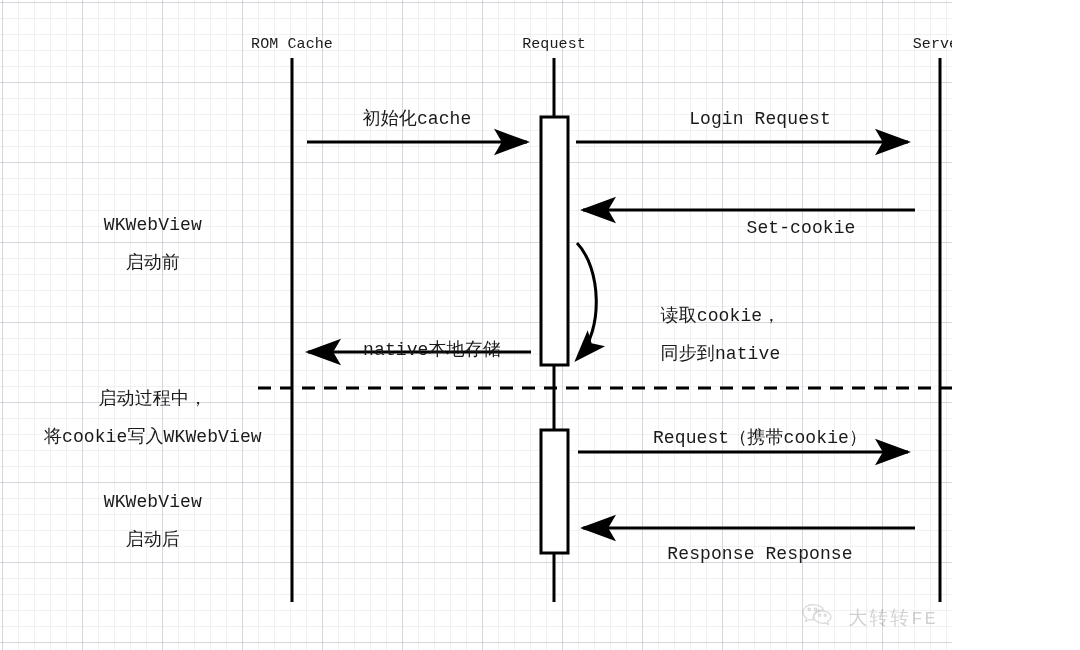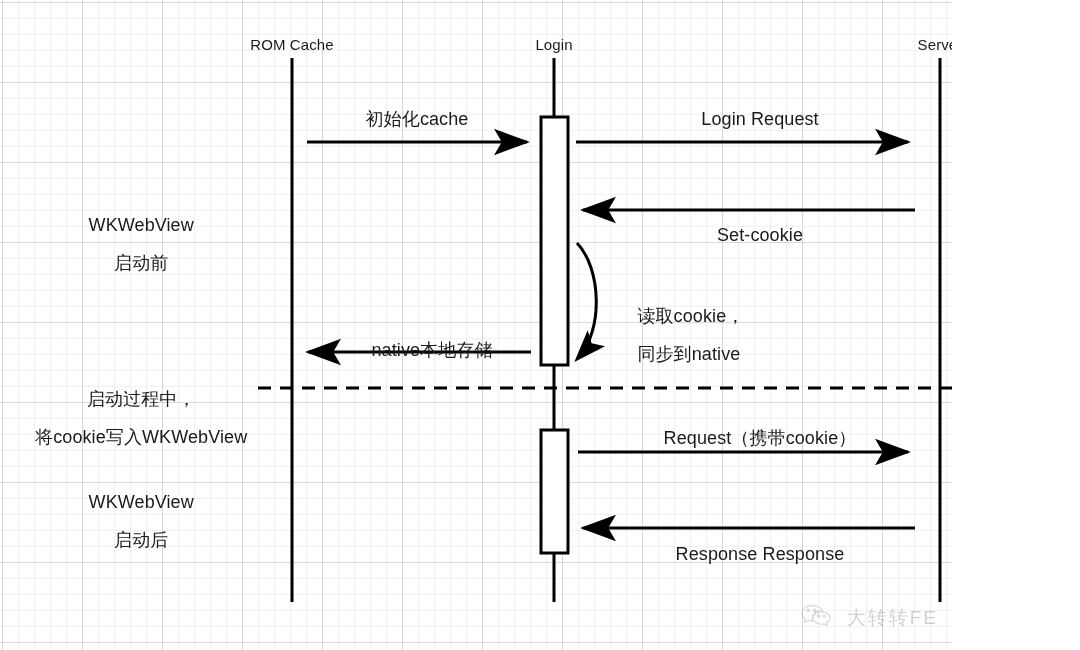--- a/index.html
+++ b/index.html
@@ -13,21 +13,21 @@
     height: 650px;
     overflow: hidden;
     background-color: #ffffff;
     background-image:
       linear-gradient(to right, rgba(170,170,185,0.16) 1px, transparent 1px),
       linear-gradient(to bottom, rgba(170,170,185,0.16) 1px, transparent 1px),
       linear-gradient(to right, rgba(150,150,170,0.30) 1px, transparent 1px),
       linear-gradient(to bottom, rgba(150,150,170,0.30) 1px, transparent 1px);
     background-size: 16px 16px, 16px 16px, 80px 80px, 80px 80px;
     background-position: 2px 2px, 2px 2px, 2px 2px, 2px 2px;
-    font-family: Liberation Sans, sans-serif;
+    font-family: Liberation Mono, monospace;
     color: #000000;
   }
   #diagram-svg {
     position: absolute;
     left: 0;
     top: 0;
     width: 1080px;
     height: 650px;
   }
   .lbl {
@@ -106,26 +106,26 @@
     <line x1="531" y1="352" x2="308" y2="352" stroke="#000000" stroke-width="3" marker-end="url(#arrowL)"></line>
 
     <line x1="258" y1="388" x2="978" y2="388" stroke="#000000" stroke-width="3" stroke-dasharray="13 9"></line>
 
     <line x1="578" y1="452" x2="908" y2="452" stroke="#000000" stroke-width="3" marker-end="url(#arrowR)"></line>
 
     <line x1="915" y1="528" x2="583" y2="528" stroke="#000000" stroke-width="3" marker-end="url(#arrowL)"></line>
   </svg>
 
   <div class="lbl head-lbl" style="left:292px; top:35px;">ROM Cache</div>
-  <div class="lbl head-lbl" style="left:554px; top:35px;">Login</div>
+  <div class="lbl head-lbl" style="left:554px; top:35px;">Request</div>
   <div class="lbl head-lbl" style="left:940px; top:35px;">Server</div>
 
   <div class="lbl msg-lbl" style="left:417px; top:110px;">初始化cache</div>
   <div class="lbl msg-lbl" style="left:760px; top:110px;">Login Request</div>
-  <div class="lbl msg-lbl" style="left:760px; top:219px;margin-top:7px;">Set-cookie</div>
+  <div class="lbl msg-lbl" style="left:801px; top:219px;">Set-cookie</div>
 
   <div class="lbl self-lbl" style="left:617px; top:288px;">
     <span>读取cookie，</span><br>
     <span>同步到native</span>
   </div>
 
   <div class="lbl msg-lbl" style="left:432px; top:321px;margin-top:20px;">native本地存储</div>
   <div class="lbl msg-lbl" style="left:760px; top:429px;">Request（携带cookie）</div>
   <div class="lbl msg-lbl" style="left:760px; top:545px;">Response Response</div>
 

